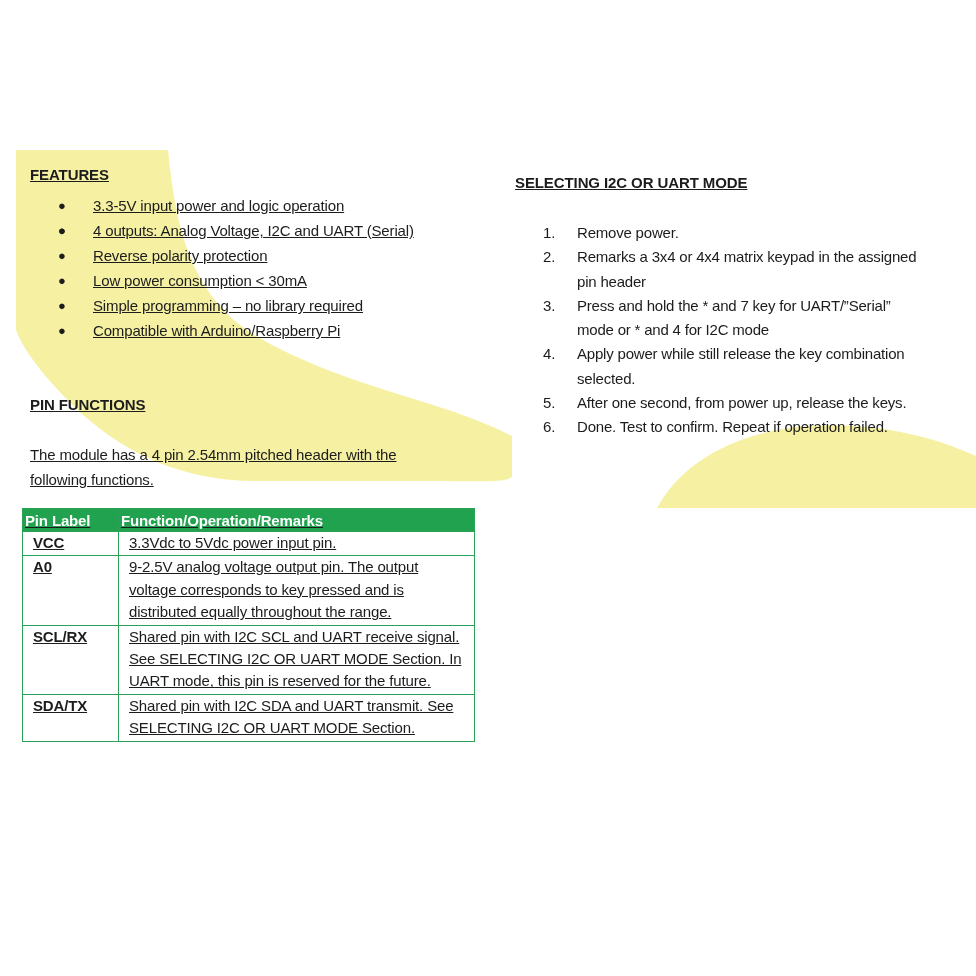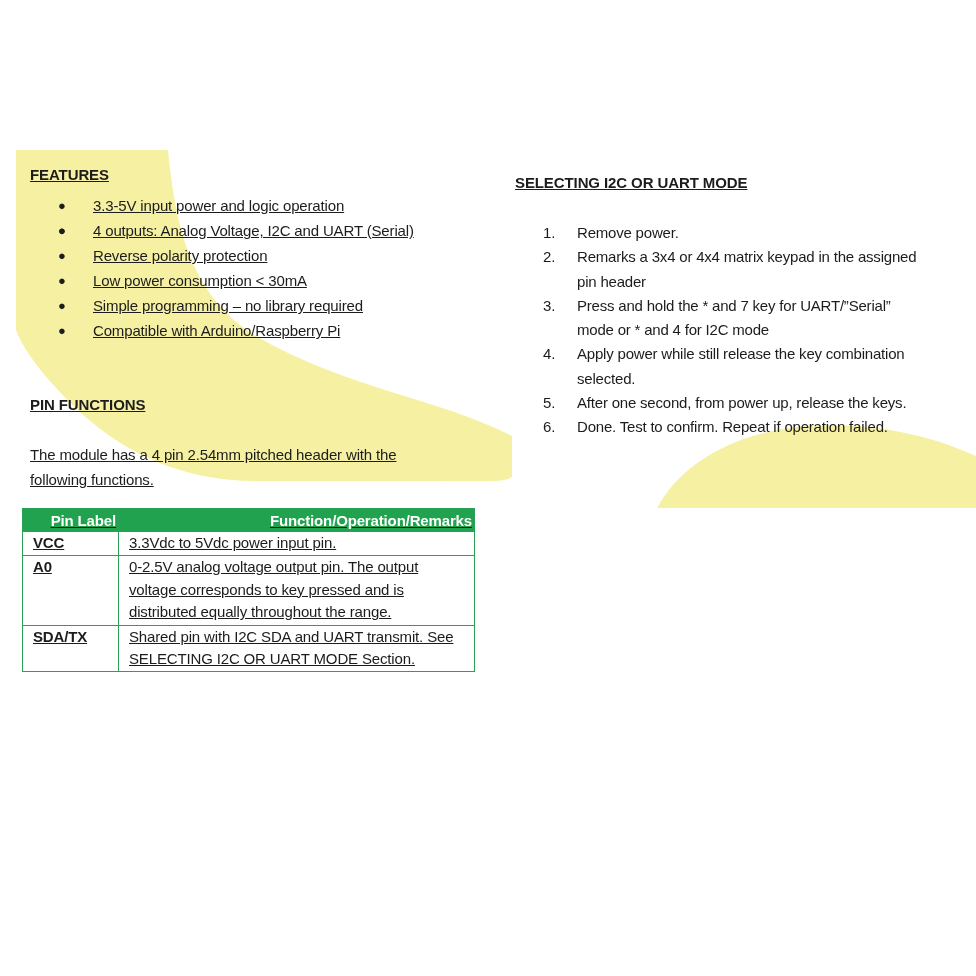--- a/index.html
+++ b/index.html
@@ -48,21 +48,21 @@
   
   #pin-table{
     left:22px;top:508px;width:452px;
     border-collapse:collapse;table-layout:fixed;
     font-size:15px;letter-spacing:-0.15px;
   }
   #pin-table col.c1{width:96px;}
   #pin-table col.c2{width:356px;}
   #pin-table th{
     background:var(--table_green);color:var(--header_text);
-    font-weight:bold;text-align:right;height:23px;padding:0 2px;
+    font-weight:bold;text-align:left;height:23px;padding:0 2px;
     border:1px solid var(--table_border);font-size:15px;
   }
   #pin-table td{
     border:1px solid var(--table_border);
     vertical-align:top;line-height:22.4px;
     padding:0 12px 1px 10px;
     margin-left:20px;
   }
   #pin-table td.pin-cell{font-weight:bold;}
 
@@ -129,21 +129,25 @@
       <th>Function/Operation/Remarks</th>
     </tr>
   </thead>
   <tbody>
     <tr>
       <td class="pin-cell">VCC</td>
       <td>3.3Vdc to 5Vdc power input pin.</td>
     </tr>
     <tr>
       <td class="pin-cell">A0</td>
-      <td>0-2.5V analog voltage output pin. The output voltage corresponds to key pressed and is distributed equally throughout the range.</td>
+      <td>9-2.5V analog voltage output pin. The output voltage corresponds to key pressed and is distributed equally throughout the range.</td>
+    </tr>
+    <tr>
+      <td class="pin-cell">SCL/RX</td>
+      <td>Shared pin with I2C SCL and UART receive signal. See SELECTING I2C OR UART MODE Section. In UART mode, this pin is reserved for the future.</td>
     </tr>
     <tr>
       <td class="pin-cell">SDA/TX</td>
       <td>Shared pin with I2C SDA and UART transmit. See SELECTING I2C OR UART MODE Section.</td>
     </tr>
   </tbody>
 </table>
 
 <section class="layer" id="selecting-mode">
   <h2 class="doc-heading">SELECTING I2C OR UART MODE</h2>

